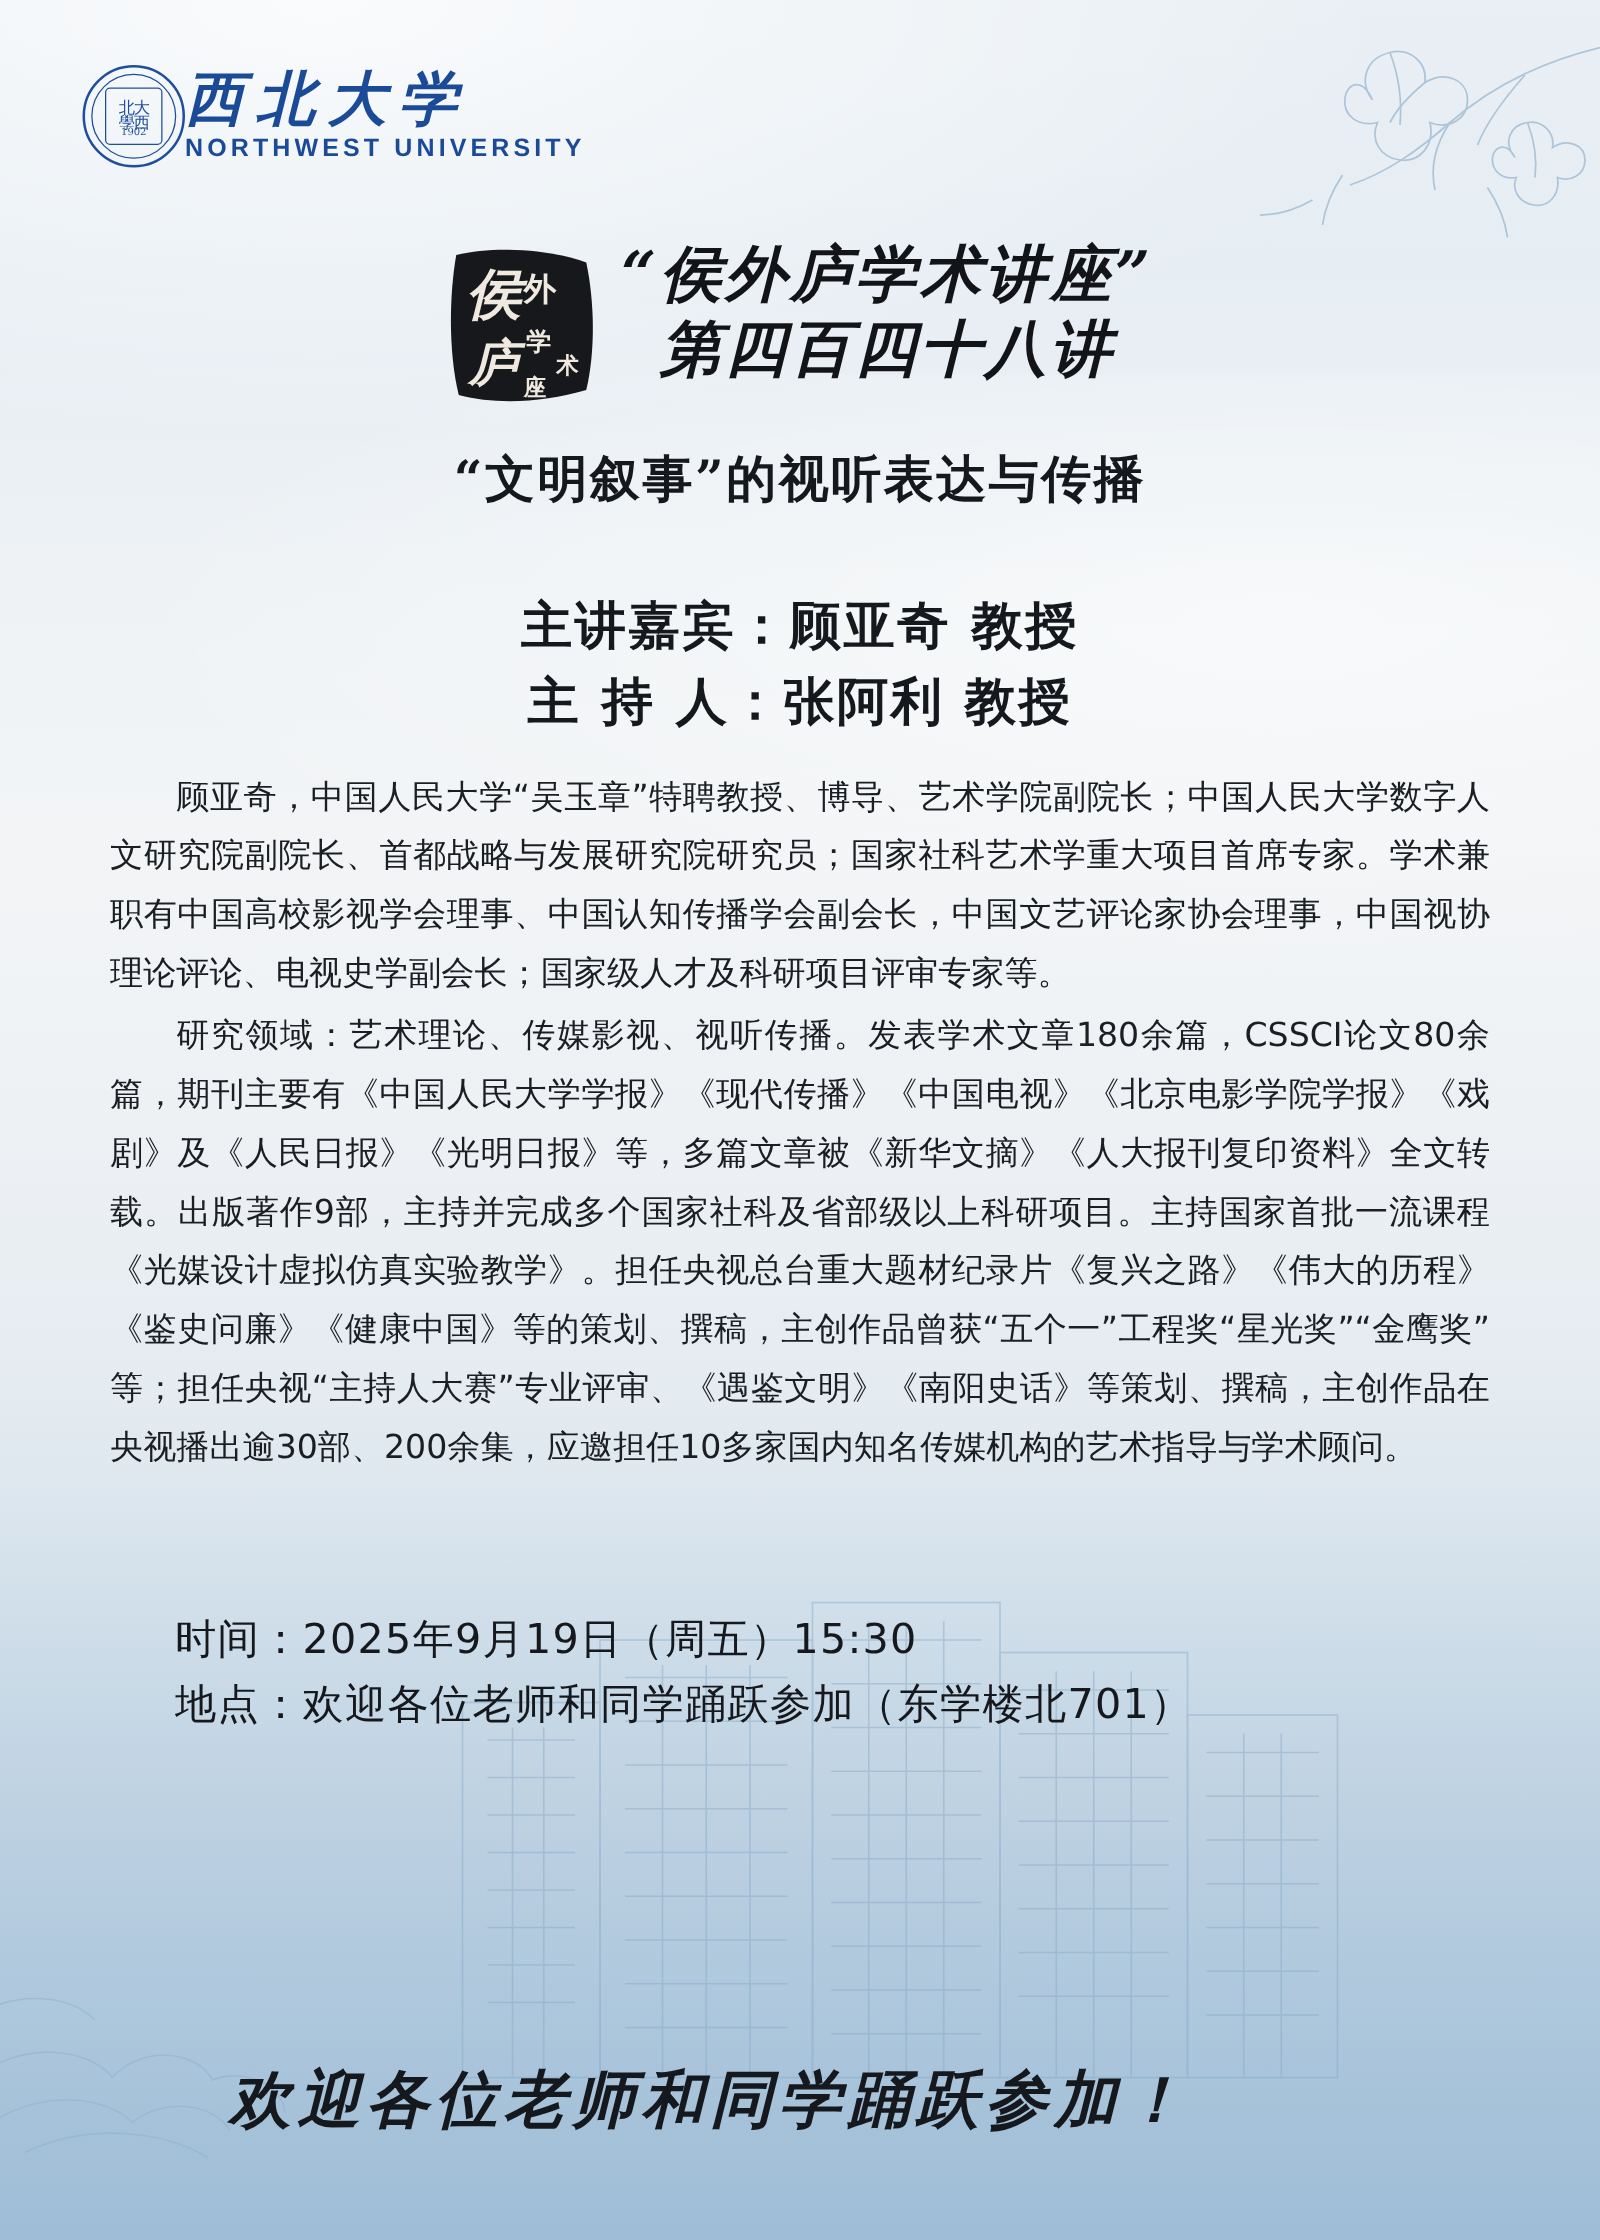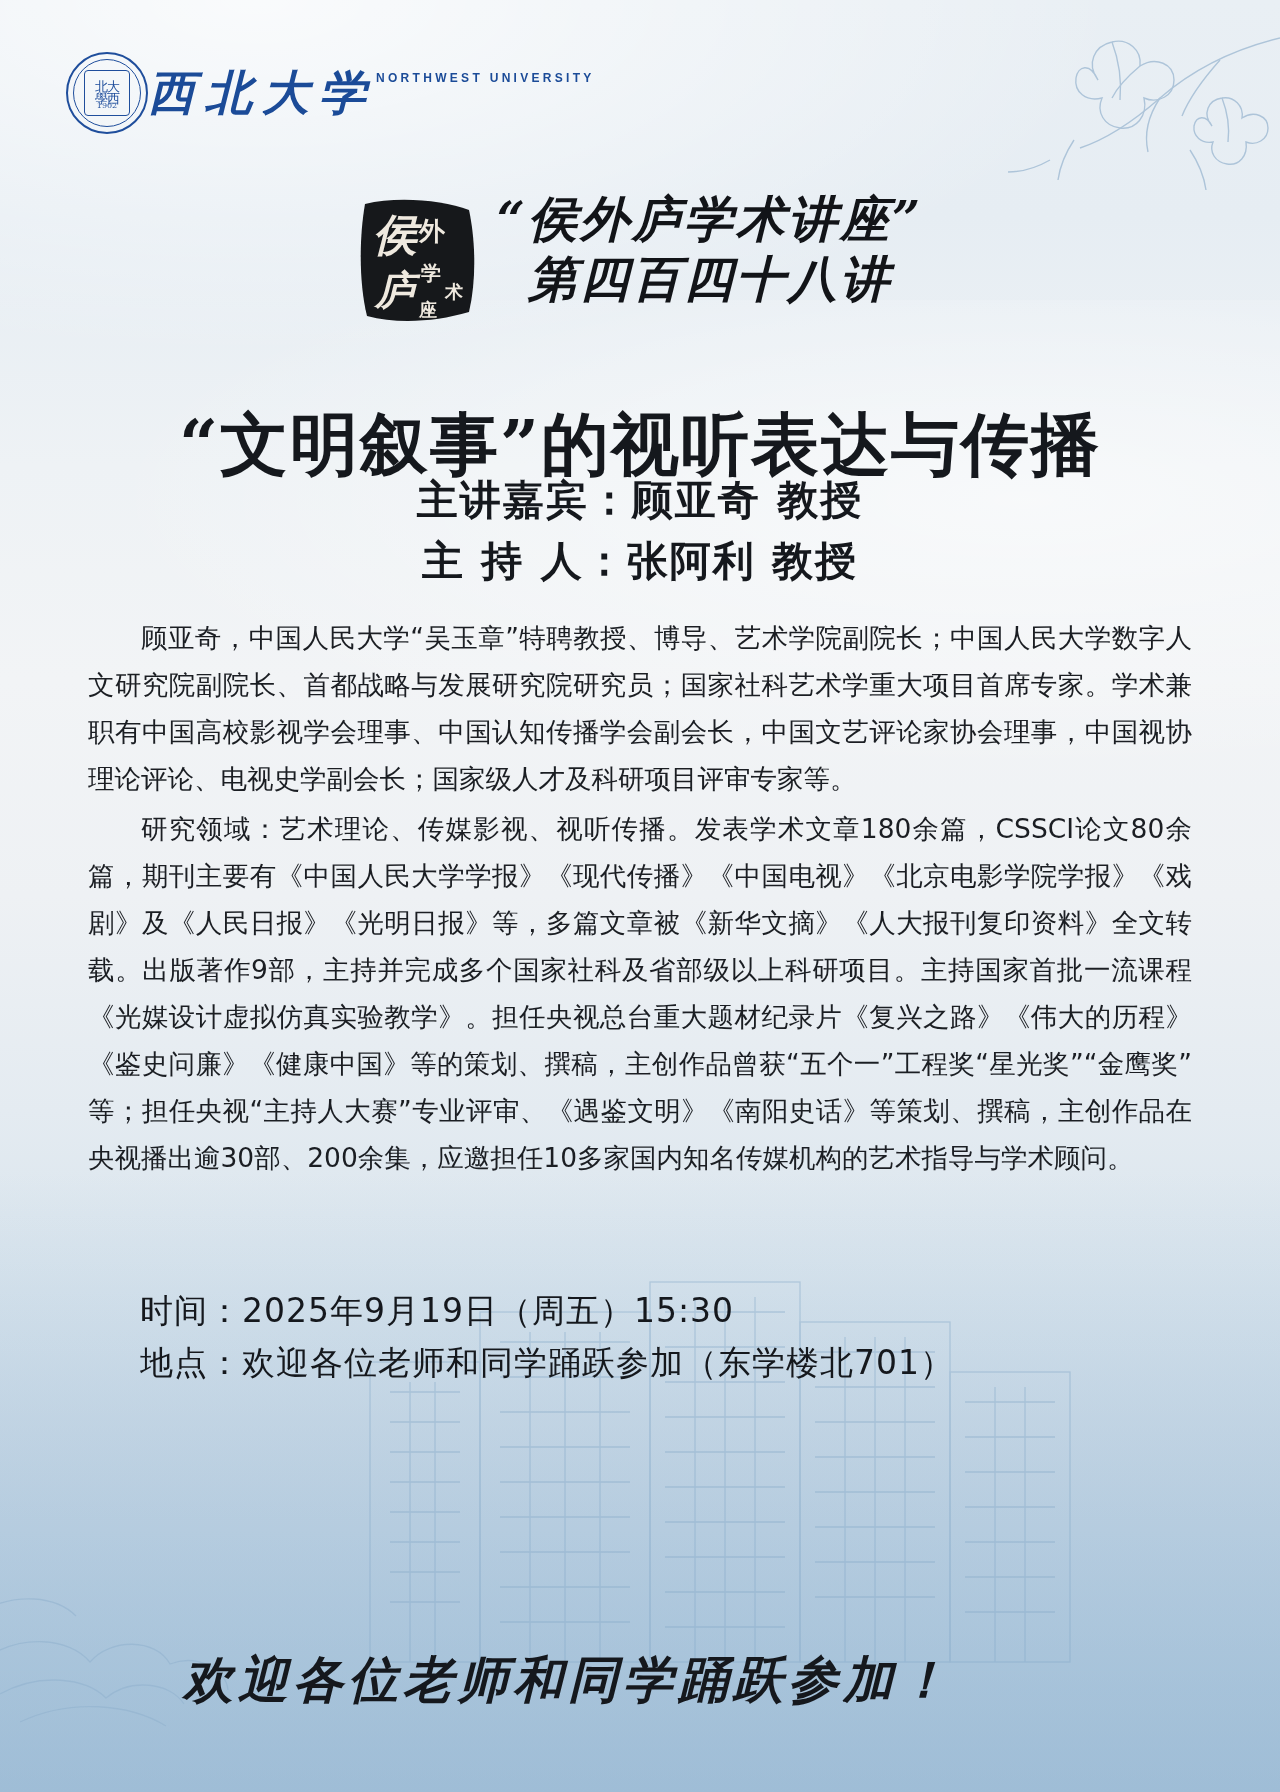--- a/index.html
+++ b/index.html
@@ -128,34 +128,34 @@
     position: absolute;
     bottom: 22px;
     left: 0; right: 0;
     text-align: center;
     font-size: 8px;
     color: #1f4e9c;
     font-family: "DejaVu Serif", serif;
   }
   .logo-text {
     display: flex;
-    flex-direction: row;
+    flex-direction: column;
     justify-content: flex-start;
   }
   .logo-cn {
     font-family: "DejaVu Serif", serif;
     font-weight: 700;
     font-size: 47px;
     letter-spacing: 10px;
     color: #1b4b98;
     line-height: 1.05;
     font-style: italic;
   }
   .logo-en {
-    font-size: 12px;
+    font-size: 20px;
     letter-spacing: 3.3px;
     color: #1b4b98;
     font-weight: 700;
     margin-top: 3px;
   }
 
   
   .series {
     position: absolute;
     top: 190px;
@@ -190,24 +190,23 @@
 
   
   .main-title {
     position: absolute;
     top: 356px;
     left: 0;
     width: 1280px;
     text-align: center;
     font-family: "DejaVu Serif", serif;
     font-weight: 700;
-    font-size: 68px;
+    font-size: 40px;
     letter-spacing: 2px;
     color: #15181d;
-    margin-top: 44px;
   }
 
   
   .people {
     position: absolute;
     top: 470px;
     left: 0;
     width: 1280px;
     text-align: center;
   }

